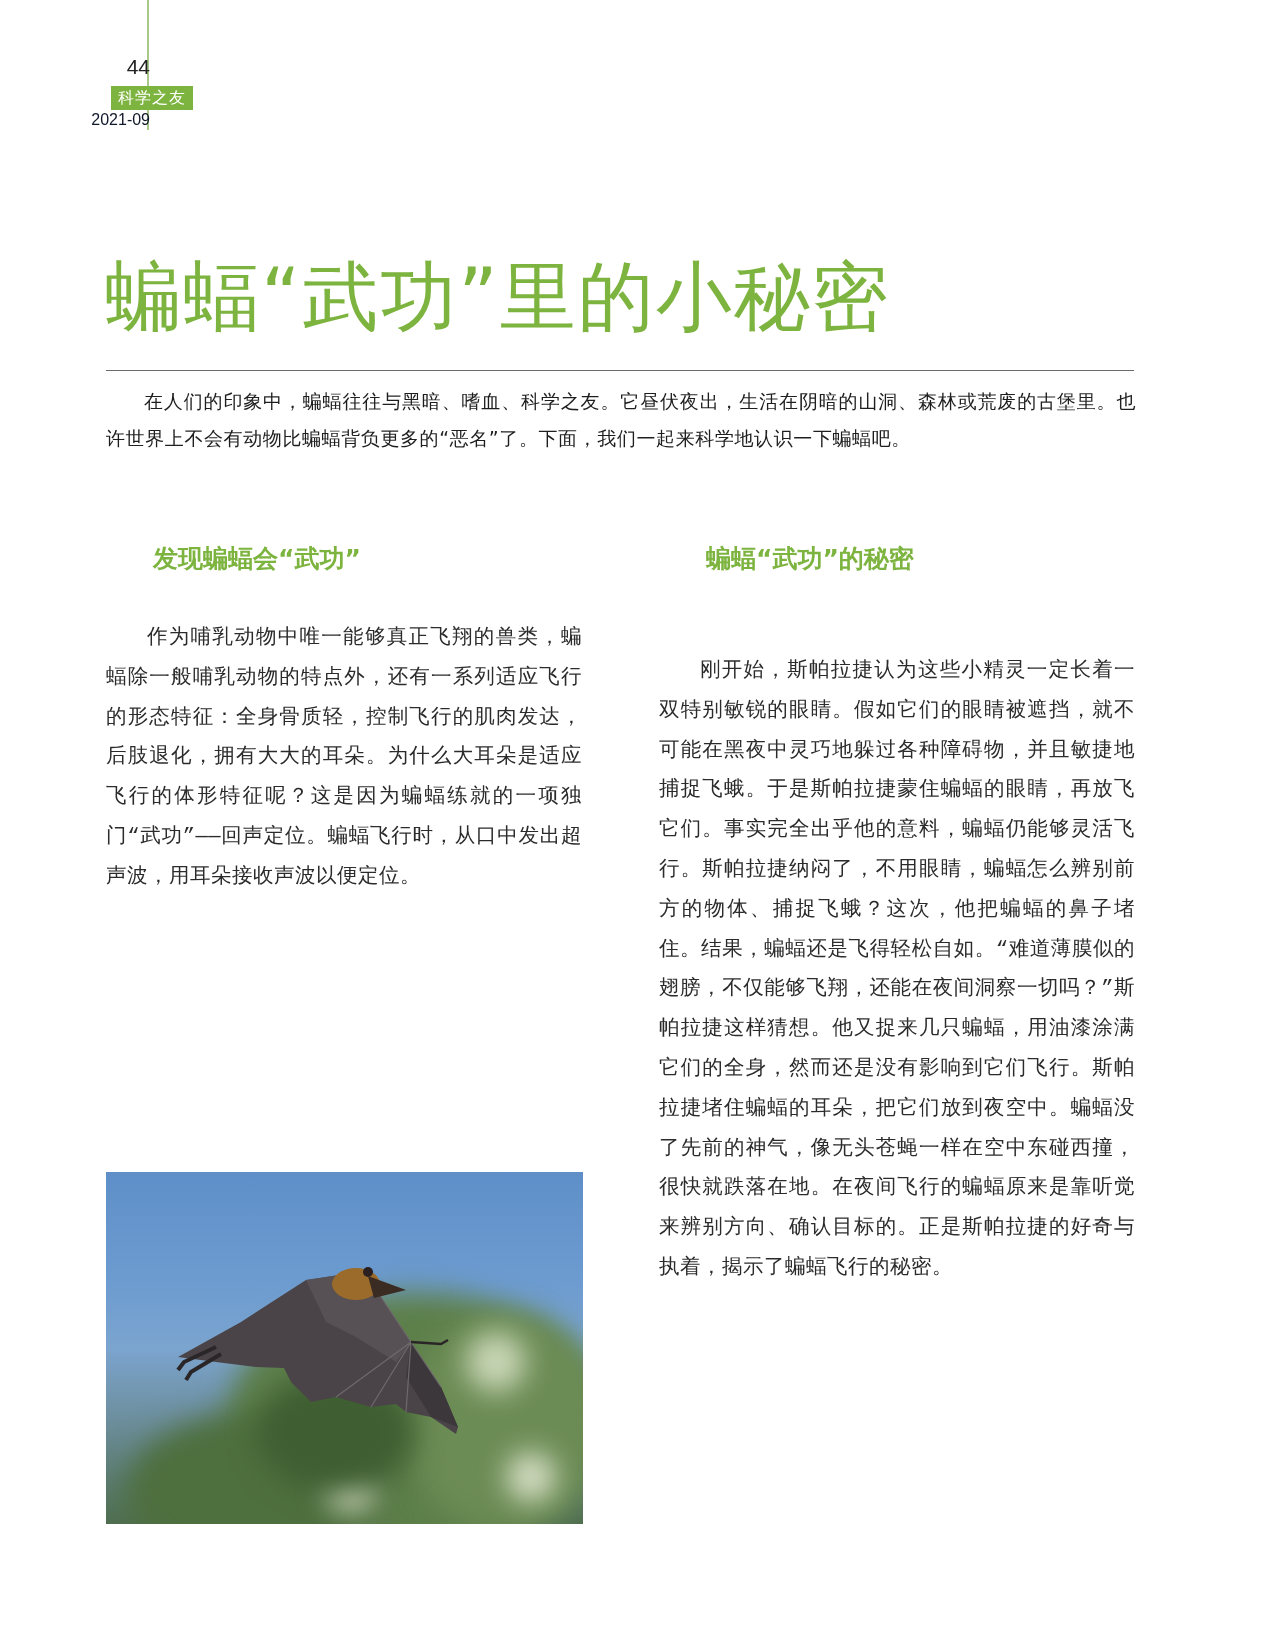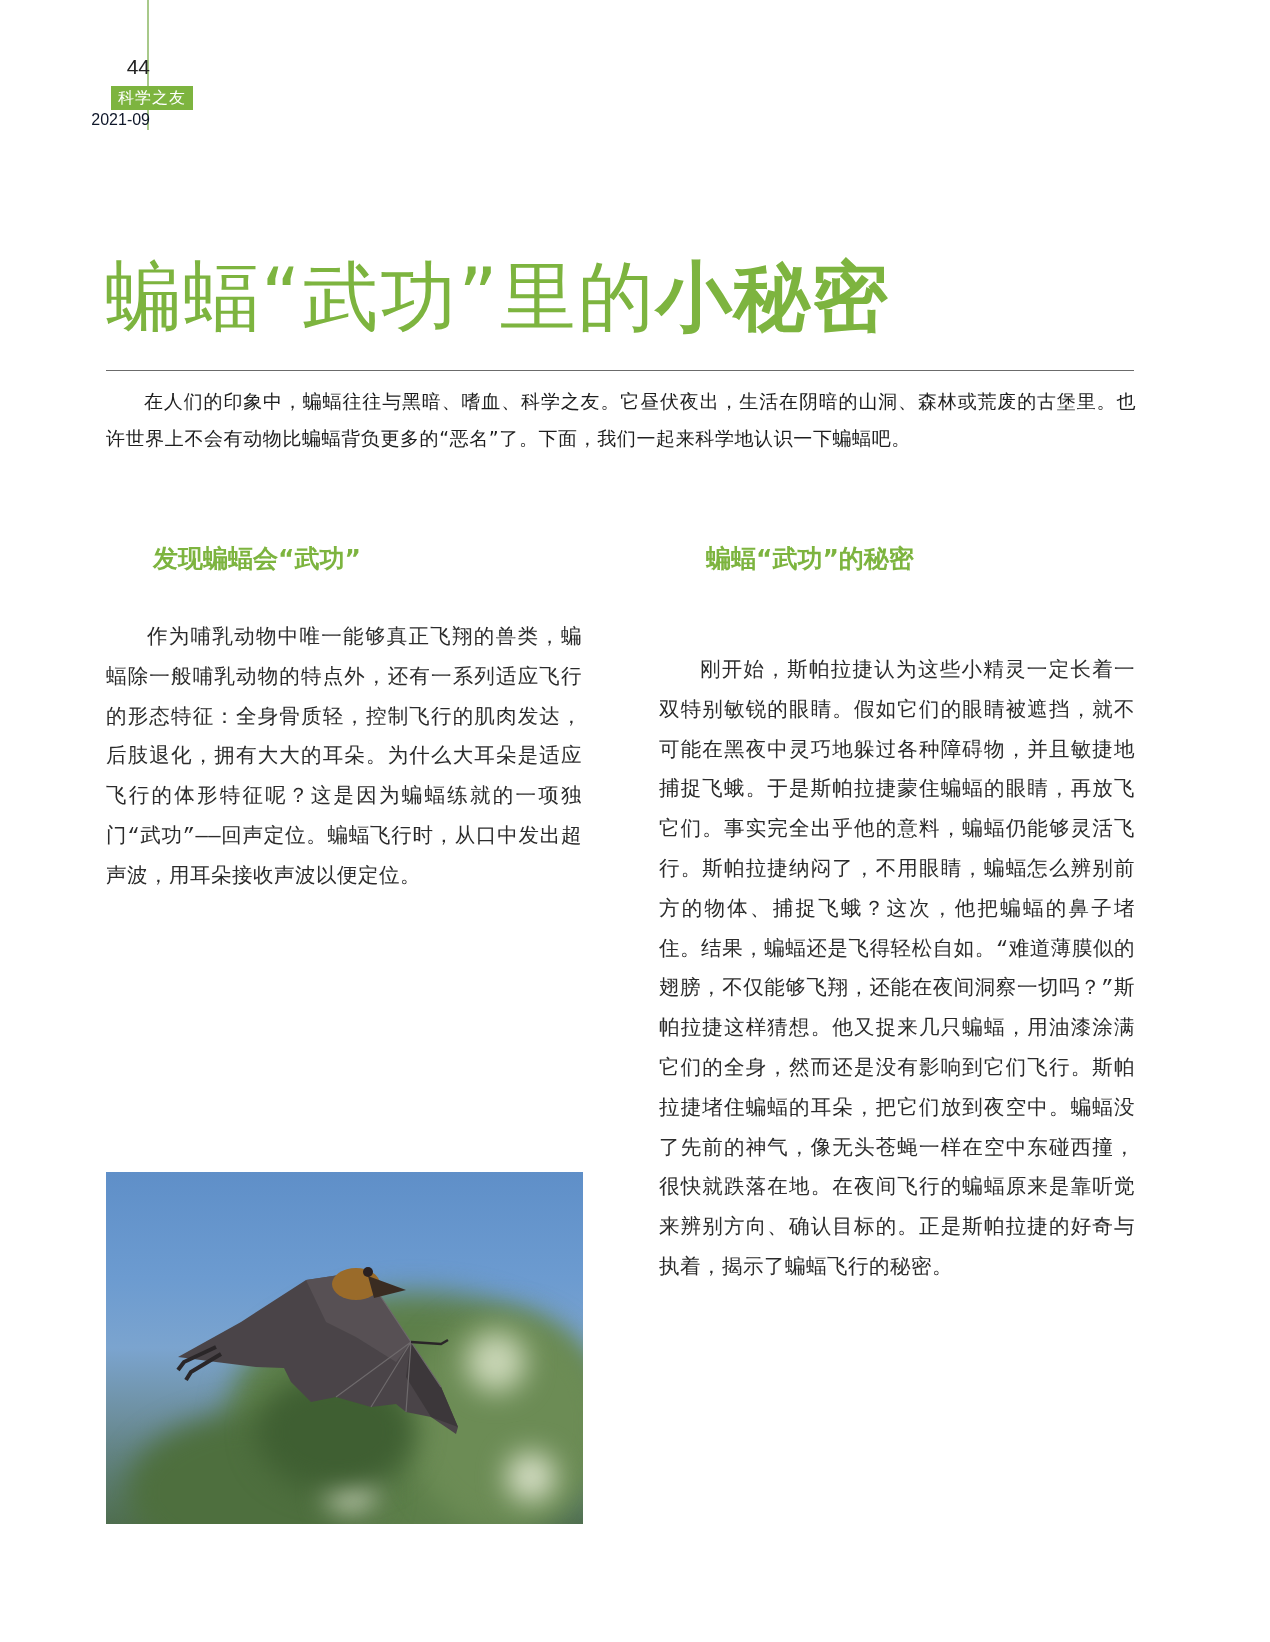--- a/index.html
+++ b/index.html
@@ -61,21 +61,21 @@
       left: 105px;
       top: 252px;
       font-family: "DejaVu Sans", sans-serif;
       font-size: 76px;
       line-height: 90px;
       color: #7db43f;
       white-space: nowrap;
       letter-spacing: 2px;
     }
     .title .light { font-weight: 200; font-weight: normal; -webkit-text-stroke: 0; opacity: 1; }
-    .title .bold { font-weight: bold; }
+    .title .bold { font-weight: normal; }
     .title-rule {
       position: absolute;
       left: 106px;
       top: 370px;
       width: 1028px;
       height: 1px;
       background: #6b6b6b;
     }
     .intro {
       position: absolute;

